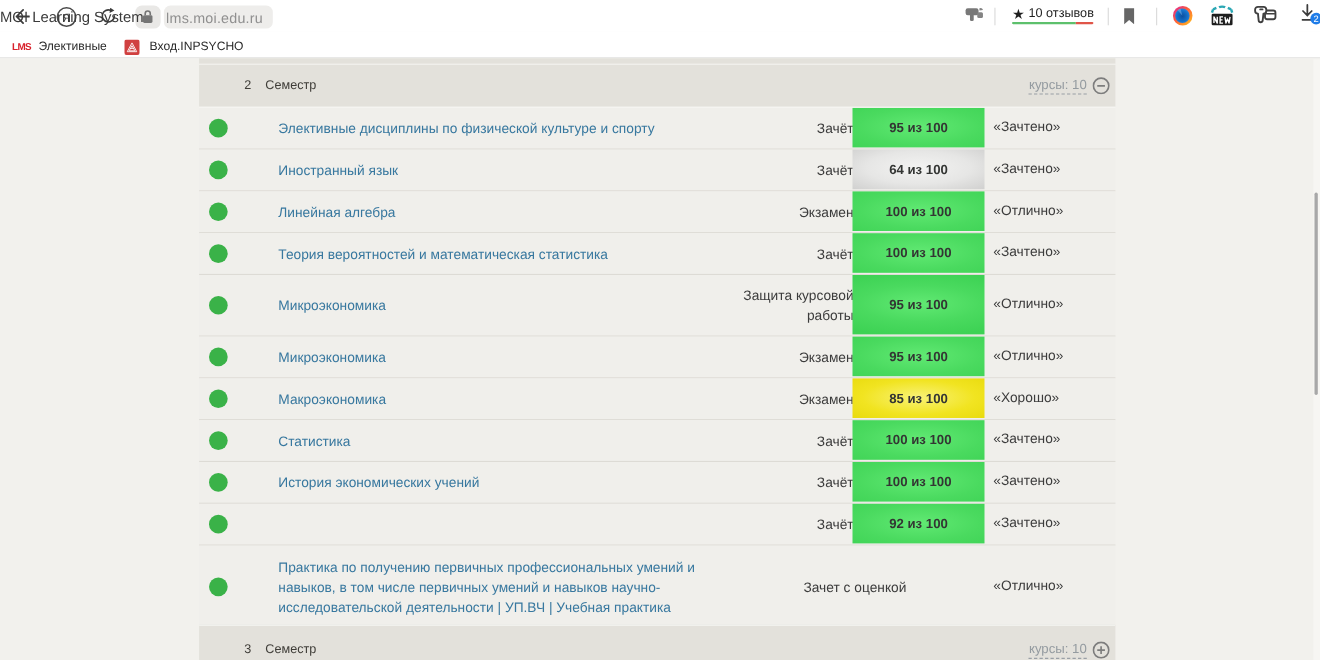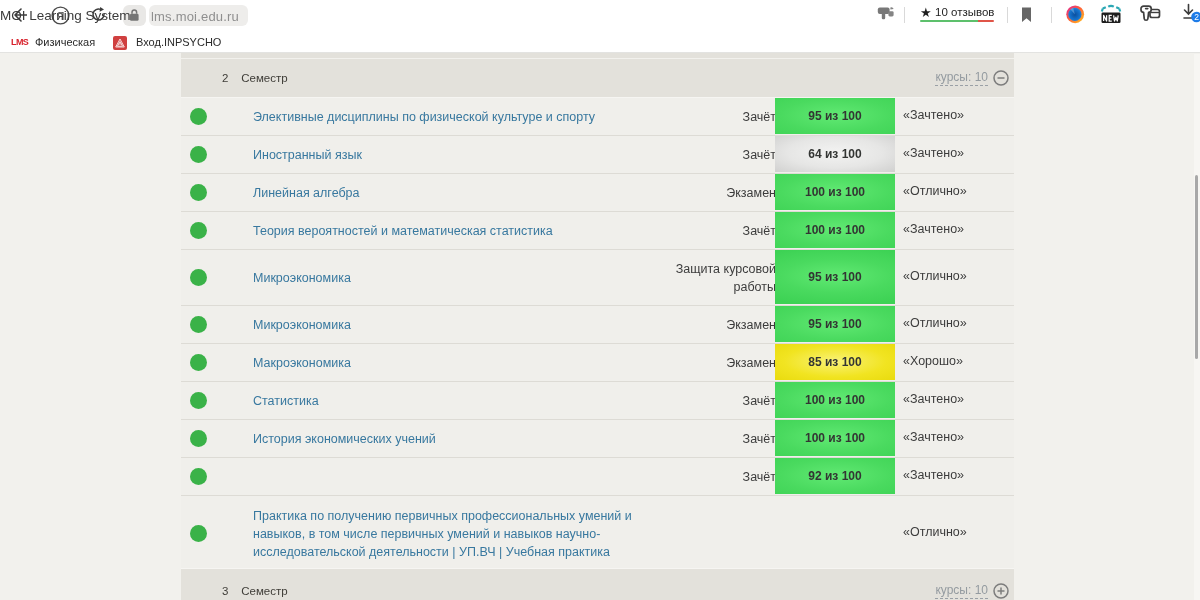--- a/index.html
+++ b/index.html
@@ -115,21 +115,21 @@
 
   <svg class="abs" style="left:1183px;top:3px" width="17" height="21" viewBox="0 0 17 21">
     <path d="M5.5 1.5 V10.5 M1.5 7 L5.5 11 L9.5 7 M1 15 H10" stroke="#3c3c3c" stroke-width="1.6" fill="none" stroke-linecap="round"></path>
     <circle cx="13.5" cy="14" r="5.3" fill="#1e7ce8"></circle>
     <text x="13.5" y="17" font-size="8.5" text-anchor="middle" fill="#fff" font-family="Liberation Sans">2</text>
   </svg>
 </div>
 
 <div id="bookbar">
   <div class="abs" style="left:11px;top:8px;font-size:9px;font-weight:bold;color:#d8222c;letter-spacing:-0.6px">LMS</div>
-  <div class="abs" style="left:35px;top:7px;font-size:11px;color:#2a2a2a">Физическая</div>
+  <div class="abs" style="left:35px;top:7px;font-size:11px;color:#2a2a2a">Элективные</div>
   <svg class="abs" style="left:113px;top:7px" width="14" height="14" viewBox="0 0 14 14">
     <rect x="0" y="0" width="14" height="14" rx="2" fill="#d04040"></rect>
     <path d="M7 3 L11.3 11 H2.7 Z M7 5.5 L9.6 10.2 H4.4 Z M5.5 8 h3" stroke="#ffffff" stroke-width="0.8" fill="none"></path>
   </svg>
   <div class="abs" style="left:136px;top:7px;font-size:11px;color:#2a2a2a">Вход.INPSYCHO</div>
 </div>
 
 <div id="tablewrap">
 
   <div class="abs" style="left:0;top:0;width:833px;height:4.5px;background:#e3e1db"></div>
@@ -229,20 +229,21 @@
     <div class="dot" style="top:10px"></div>
     <div class="exam" style="top:10px">Зачёт</div>
     <div class="score green">
         <span>92 из 100</span>
       </div>
     <div class="grade" style="top:10px">«Зачтено»</div>
   </div>
   <div class="row" style="top:442.5px;height:73.5px">
     <div class="dot" style="top:29px"></div>
     <div class="title" style="top:11px">Практика по получению первичных профессиональных умений и<br>навыков, в том числе первичных умений и навыков научно-<br>исследовательской деятельности | УП.ВЧ | Учебная практика</div>
+    <div class="exam" style="top:29px;width:160px">Зачет с оценкой</div>
     <div class="grade" style="top:29px">«Отлично»</div>
   </div>
 
   <div class="abs" style="left:0;top:43.5px;width:833px;height:1px;background:#f6f5f2"></div>
   <div class="abs" style="left:0;top:515px;width:833px;height:1px;background:#f6f5f2"></div>
   <div class="band" style="top:516px;height:38px">
     <div class="bandtxt" style="top:58%">3&nbsp;&nbsp;&nbsp;&nbsp;Семестр</div>
     <div class="kursy" style="top:58%">курсы: 10</div>
     <svg class="circbtn" style="top:58%" width="16" height="16" viewBox="0 0 16 16">
       <circle cx="8" cy="8" r="7" fill="none" stroke="#7d7d7d" stroke-width="1.5"></circle>

